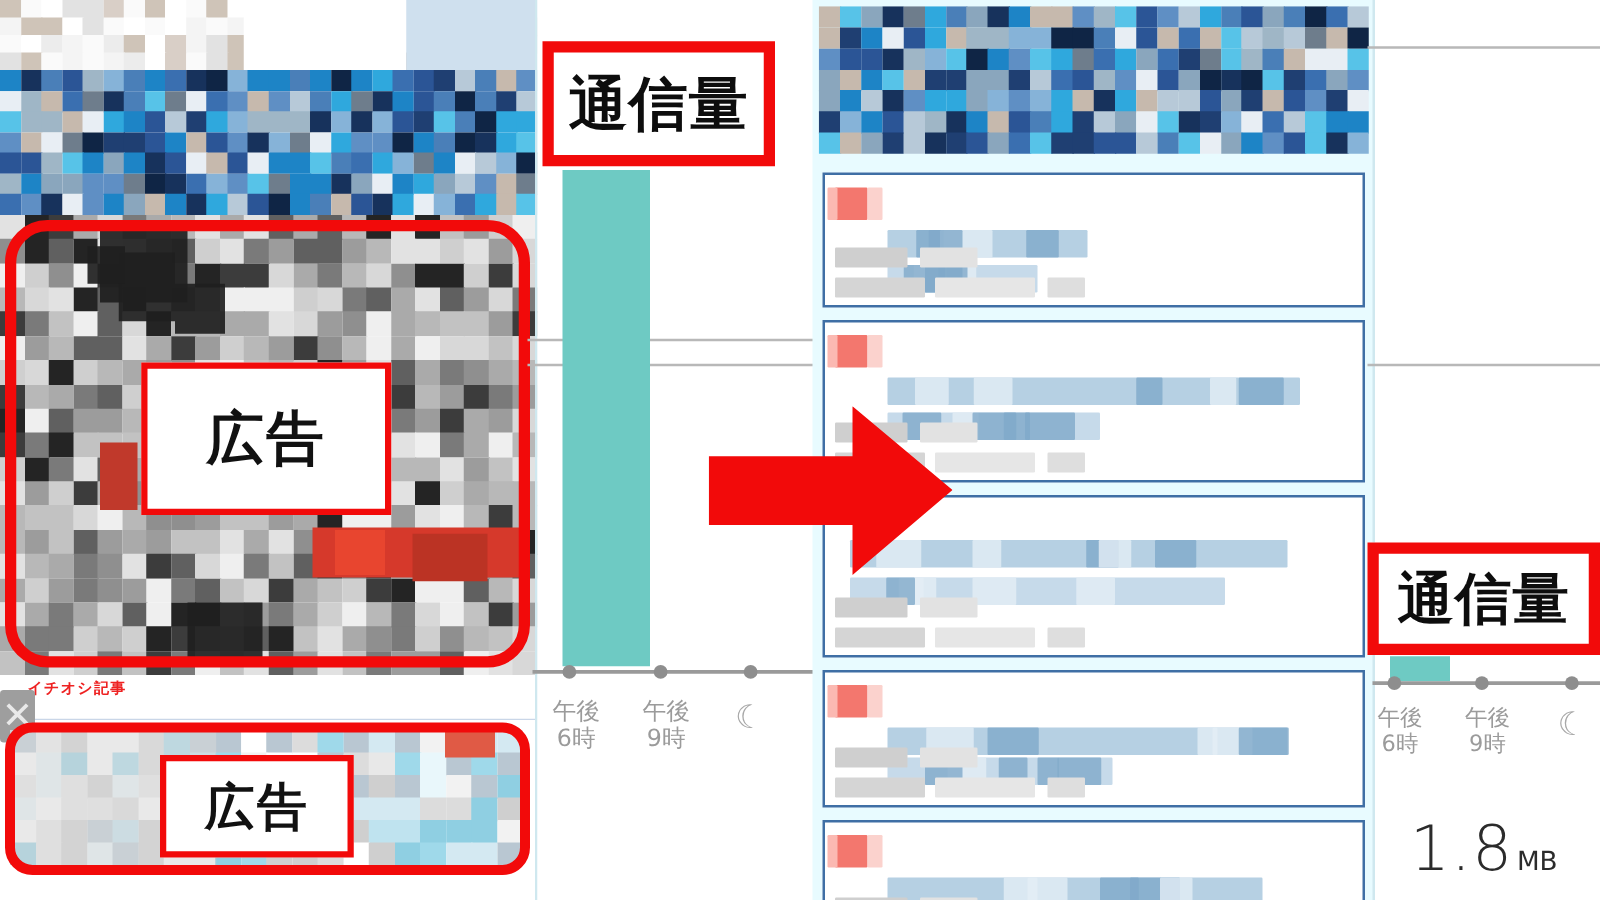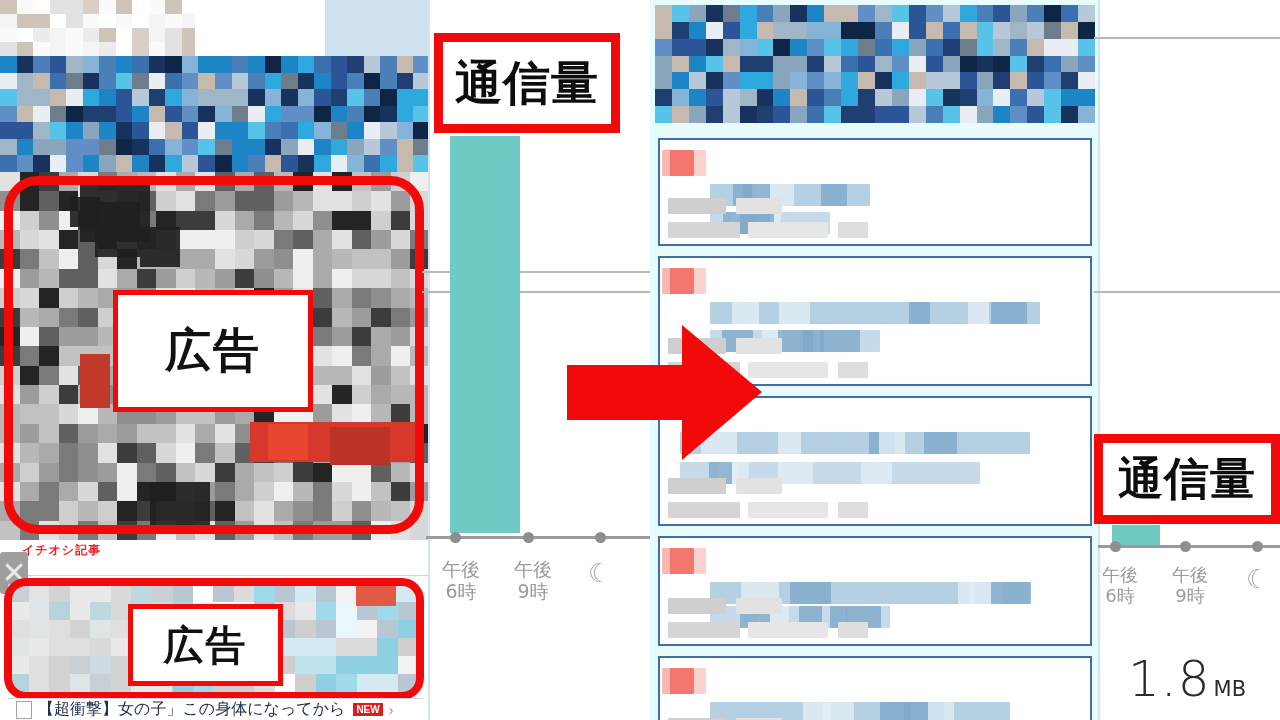--- a/index.html
+++ b/index.html
@@ -1107,26 +1107,20 @@
         <i style="left:369.00px;top:90.00px;width:21.10px;height:18.60px;background:#d4e9f2"></i>
         <i style="left:389.50px;top:90.00px;width:21.10px;height:18.60px;background:#b9c7d2"></i>
         <i style="left:0;top:0;width:165px;height:108px;background:#d7d7d7;opacity:.55"></i>
         <i style="left:348px;top:0;width:40px;height:22px;background:#e05a45"></i>
       </div>
     <div class="redbox-round2"></div>
     <div class="ad-label-small">
       <span>広告</span>
     </div>
 
-    <div class="l-bottomrow">
-      <span class="doc-ic"></span>
-      <span class="txt">【超衝撃】女の子」この身体になってから</span>
-      <span class="newbadge">NEW</span>
-      <span class="chev">›</span>
-    </div>
   </div>
 
   <div class="sep-left"></div>
 
   <div class="chart-col left">
     <div class="gridline" style="top:271px"></div>
     <div class="gridline" style="top:291px"></div>
 
     <div class="bar" id="lbar" style="left: 20px; top: 136px; width: 70px; height: 397px; background: rgb(110, 202, 195);"></div>
 

